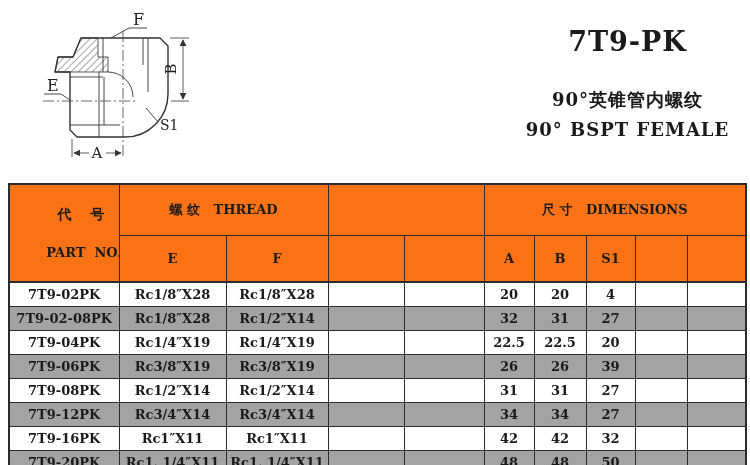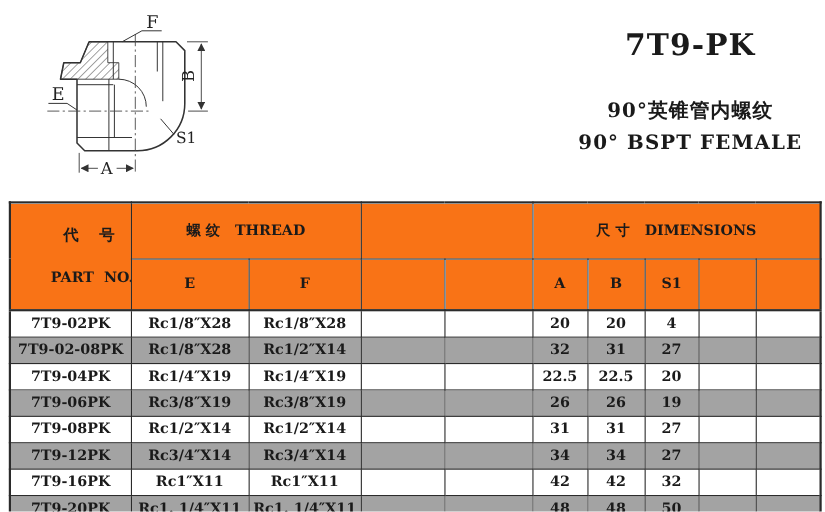--- a/index.html
+++ b/index.html
@@ -181,21 +181,21 @@
         <td></td>
       </tr>
       <tr class="alt">
         <td>7T9-06PK</td>
         <td>Rc3/8″X19</td>
         <td>Rc3/8″X19</td>
         <td></td>
         <td></td>
         <td>26</td>
         <td>26</td>
-        <td>19</td>
+        <td>39</td>
         <td></td>
         <td></td>
       </tr>
       <tr>
         <td>7T9-08PK</td>
         <td>Rc1/2″X14</td>
         <td>Rc1/2″X14</td>
         <td></td>
         <td></td>
         <td>31</td>

